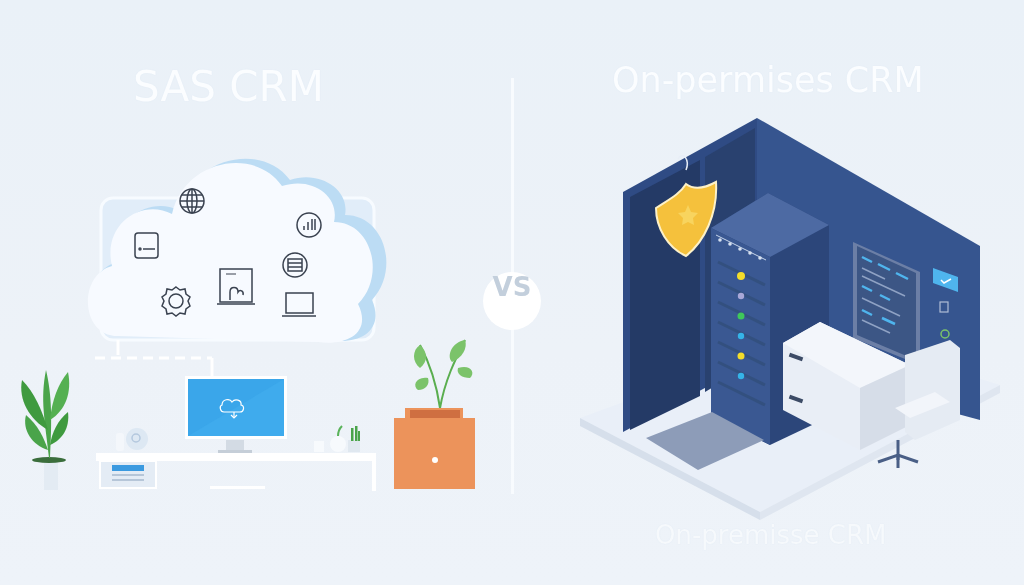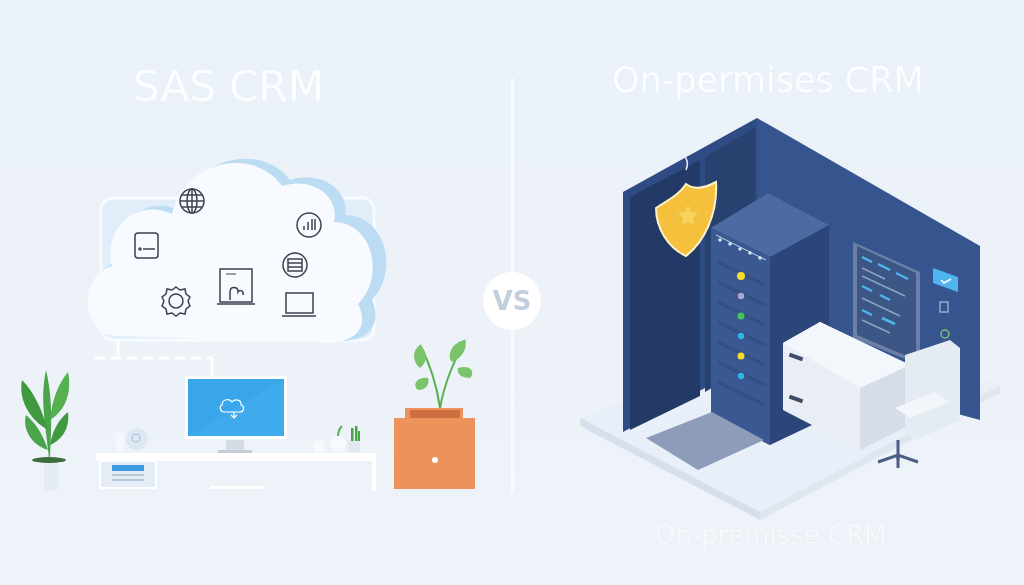--- a/index.html
+++ b/index.html
@@ -13,21 +13,21 @@
       font-family:"DejaVu Sans", sans-serif; letter-spacing:0px;
       text-shadow: 0 0 1px rgba(210,225,240,0.6);
       white-space:nowrap;
     }
     #left-title { left:133px; top:62px; font-size:42px; }
     #right-title { left:612px; top:60px; font-size:35px; }
     #bottom-title { left:655px; top:520px; font-size:26px; color:#f6f9fc; }
     .divider { position:absolute; left:511px; top:78px; width:3px; height:416px; background:#f8fbfe; }
     .vs-badge {
       position:absolute; left:483px; top:272px; width:58px; height:58px; border-radius:50%;
-      background:#ffffff; display:flex; align-items:center; justify-content:center;
+      background:#ffffff; display:flex; justify-content:center;
       color:#c3cfdc; font-weight:bold; font-size:26px; font-family:"DejaVu Sans", sans-serif;
     }
     svg { position:absolute; overflow:visible; }
   </style>
 </head>
 <body>
 
 <div id="left-title" class="title">SAS CRM</div>
 <div id="right-title" class="title">On-permises CRM</div>
 <div id="bottom-title" class="title">On-premisse CRM</div>

